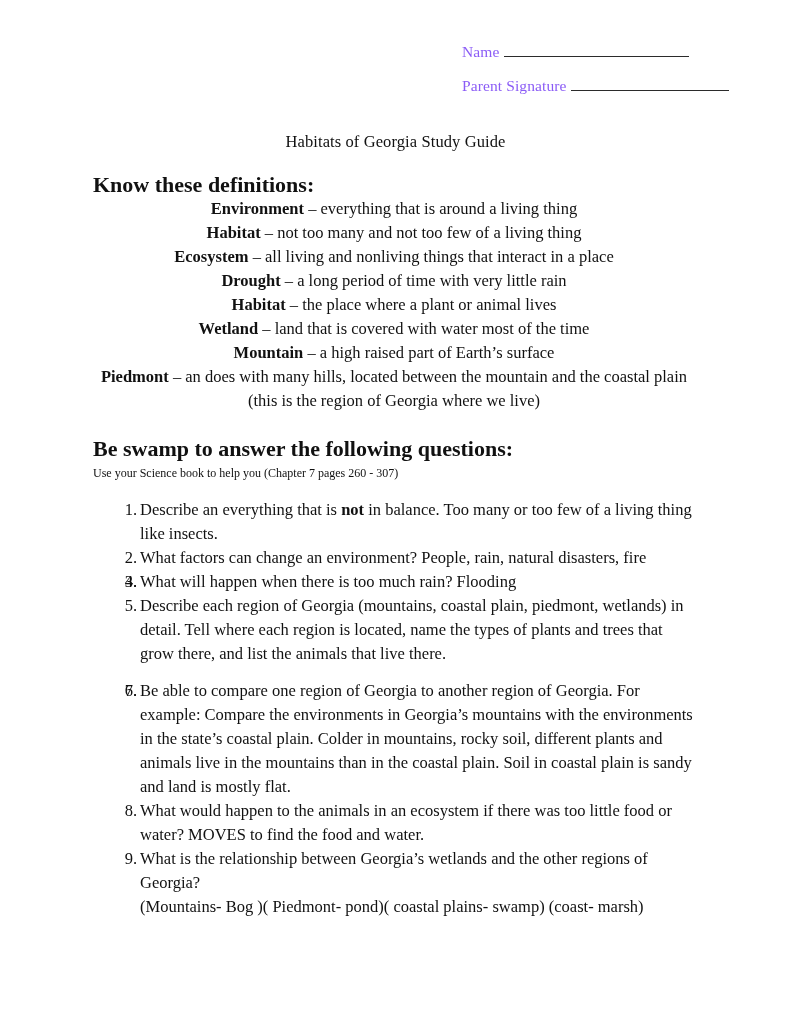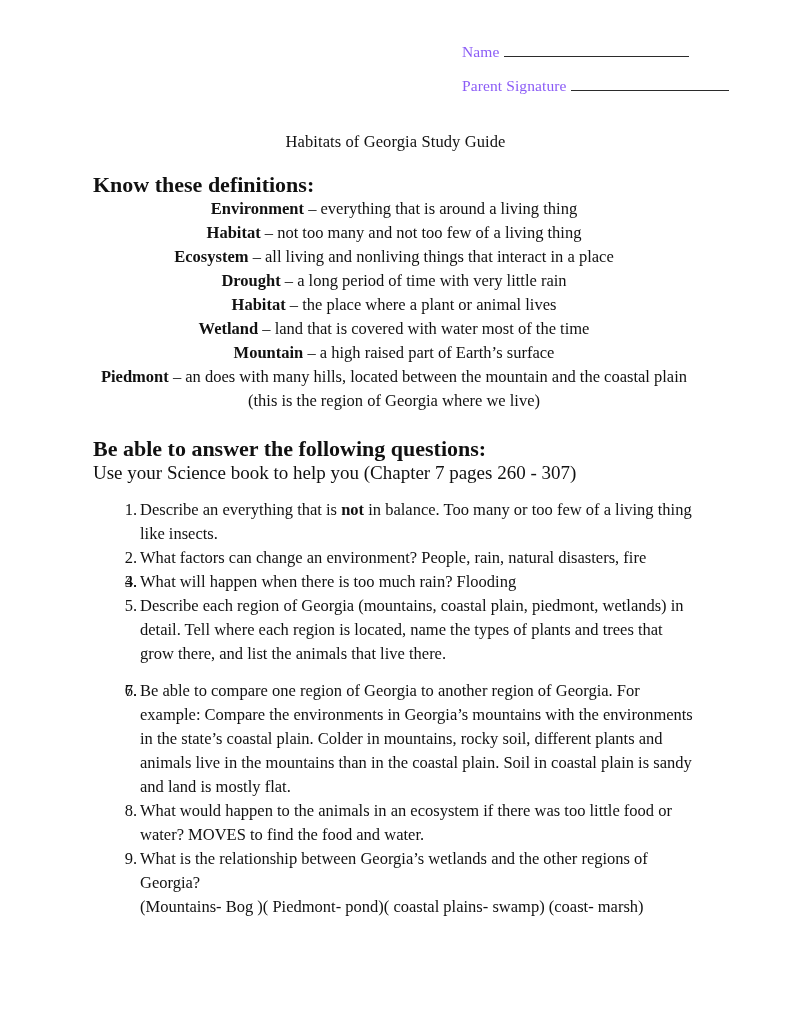--- a/index.html
+++ b/index.html
@@ -89,21 +89,21 @@
     font-weight: bold;
   }
   .def-body {
     font-weight: normal;
   }
 
   .gap-line { height: 24px; }
   .gap-half { height: 13px; }
 
   .plain-line {
-    font-size: 19px;
+    font-size: 12px;
     line-height: 24px;
   }
 
   
   .q-list {
     margin: 0;
     padding: 0;
     list-style: none;
   }
   .q-item {
@@ -151,21 +151,21 @@
         <li class="def-item"><span class="def-term">Ecosystem</span><span class="def-body"> – all living and nonliving things that interact in a place</span></li>
         <li class="def-item"><span class="def-term">Drought</span><span class="def-body"> – a long period of time with very little rain</span></li>
         <li class="def-item"><span class="def-term">Habitat</span><span class="def-body"> – the place where a plant or animal lives</span></li>
         <li class="def-item"><span class="def-term">Wetland</span><span class="def-body"> – land that is covered with water most of the time</span></li>
         <li class="def-item"><span class="def-term">Mountain</span><span class="def-body"> – a high raised part of Earth’s surface</span></li>
         <li class="def-item"><span class="def-term">Piedmont</span><span class="def-body"> – an does with many hills, located between the mountain and the coastal plain (this is the region of Georgia where we live)</span></li>
       </ul>
 
     <div class="gap-line"></div>
 
-    <div class="section-heading">Be able to answer the following questions:</div>
+    <div class="section-heading">Be swamp to answer the following questions:</div>
     <div class="plain-line">Use your Science book to help you (Chapter 7 pages 260 - 307)</div>
 
     <div class="gap-half"></div>
 
     <ol class="q-list" id="questions-list">
         <li class="q-item"><span class="q-num">1.</span><span class="q-text"><span>Describe an everything that is </span><b>not</b><span> in balance.  Too many or too few of a living thing like insects.</span></span></li>
         <li class="q-item"><span class="q-num">2.</span><span class="q-text"><span>What factors can change an environment?  People, rain, natural disasters, fire</span></span></li>
         <li class="q-item"><span class="q-num">3.</span></li>
         <li class="q-item"><span class="q-num">4.</span><span class="q-text"><span>What will happen when there is too much rain?  Flooding</span></span></li>
         <li class="q-item"><span class="q-num">5.</span><span class="q-text"><span>Describe each region of Georgia (mountains, coastal plain, piedmont, wetlands) in detail.  Tell where each region is located, name the types of plants and trees that grow there, and list the animals that live there.</span></span></li>

